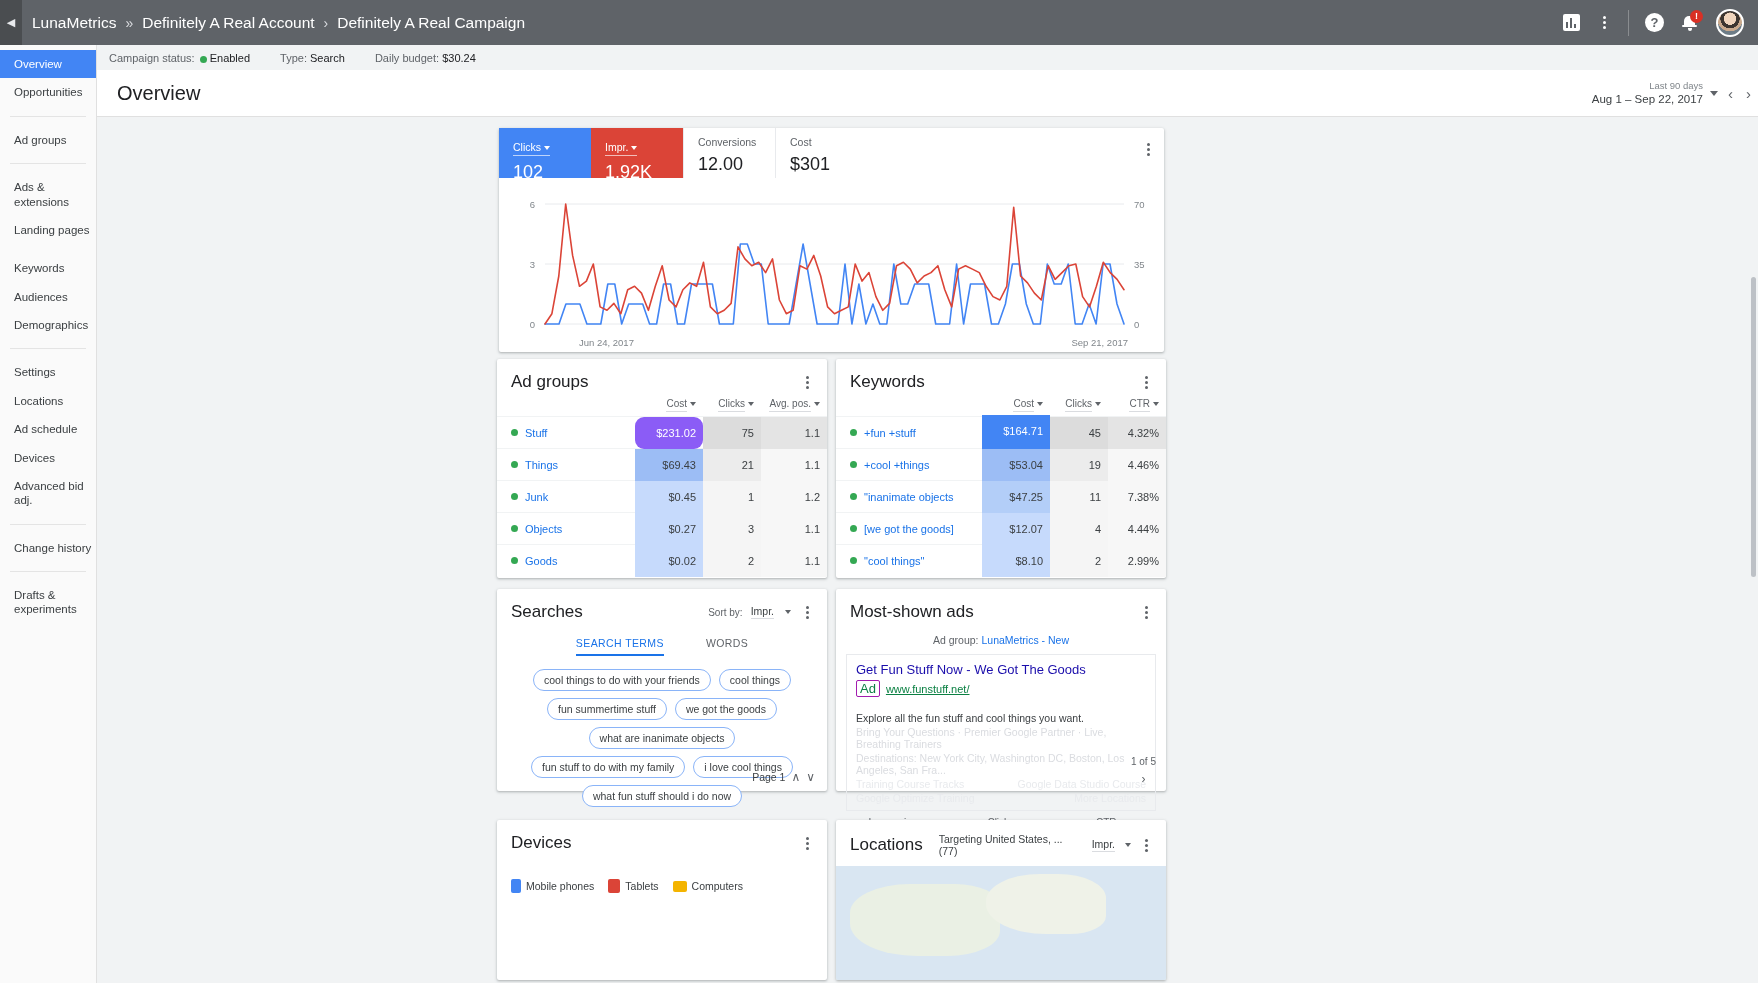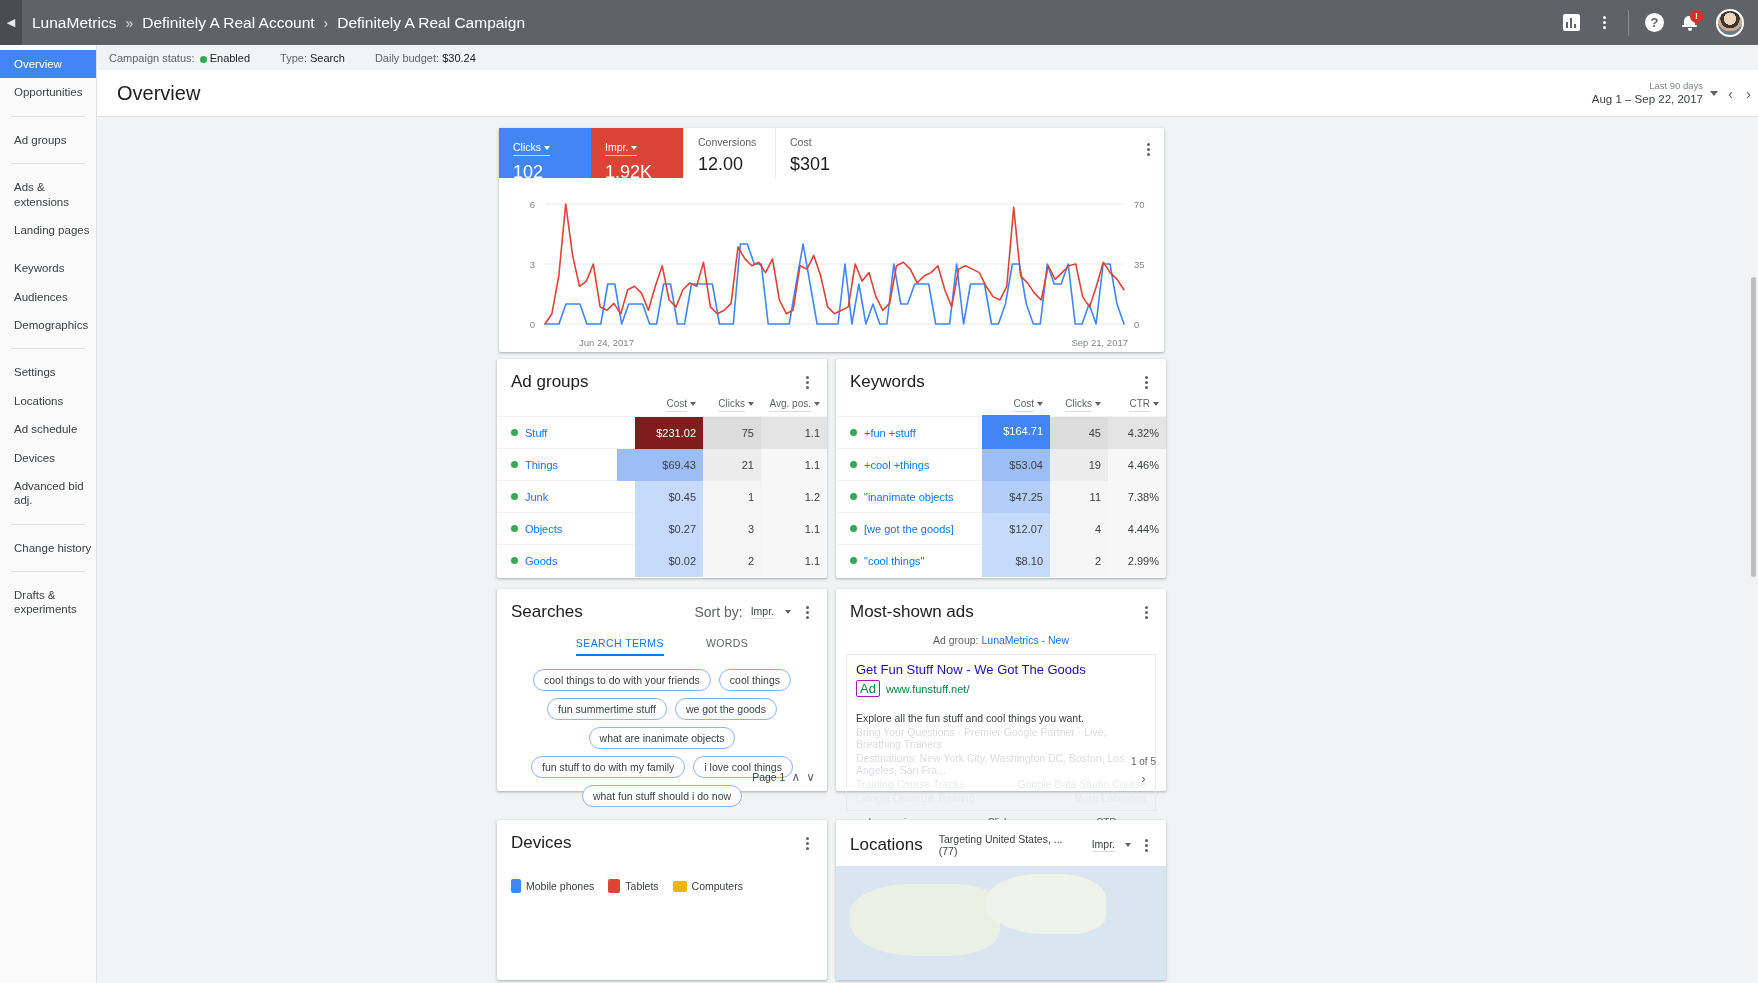--- a/index.html
+++ b/index.html
@@ -178,21 +178,21 @@
   .pg-arrow { color: #5f6368; font-size: 12px; cursor: pointer; }
 
   
   #ads { left: 739px; top: 472px; width: 330px; height: 202px; }
   .adgrp-line { text-align: center; font-size: 10.5px; color: #5f6368; margin-top: 6px; }
   .adgrp-line a { color: #1a73e8; text-decoration: none; }
   .adbox { border: 1px solid #e8eaed; margin: 8px 10px 0 10px; padding: 7px 9px 6px 9px; position: relative; }
   .ad-title { color: #1a0dab; font-size: 13px; }
   .ad-url-row { display:flex; align-items:center; gap:6px; margin-top: 3px; }
   .ad-badge { border: 1px solid #a21caf; color: #0b8043; font-size: 13px; padding: 0 3px; border-radius: 2px; font-weight: normal; }
-  .ad-url { color: #0b8043; font-size: 11px; }
+  .ad-url { color: #0b8043; font-size: 11px; text-decoration: underline; }
   .ad-desc { font-size: 10.5px; color: #3c4043; margin-top: 15px; }
   .ad-fade { font-size: 10.5px; color: #dadce0; margin-top: 2px; }
   .ad-fade2 { font-size: 10.5px; color: #e8eaed; margin-top: 2px; display:flex; justify-content:space-between;}
   .ad-metrics { display:flex; justify-content: space-around; margin-top: 6px; text-align:center; }
   .am-lbl { font-size: 10px; color: #5f6368; }
   .am-val { font-size: 16px; color: #202124; margin-top: 2px; }
   .ads-pager { position:absolute; right: 10px; bottom: 5px; font-size: 10px; color: #5f6368; display:flex; align-items:center; gap:5px;flex-direction:column;}
 
   
   #devices { left: 400px; top: 703px; width: 330px; height: 160px; }
@@ -361,30 +361,30 @@
       <div class="c" style="width:68px"><span class="colname">Cost</span><span class="mini-caret-g"></span></div>
       <div class="c" style="width:58px"><span class="colname">Clicks</span><span class="mini-caret-g"></span></div>
       <div class="c" style="width:66px"><span class="colname">Avg. pos.</span><span class="mini-caret-g"></span></div>
     </div>
     <div id="adgroups-rows">
         <div class="trow">
           <div class="tname">
             <span class="tdot"></span>
             <span>Stuff</span>
           </div>
-          <div class="tcell" style="width: 68px; background: #7f1d1d; color: rgb(255, 255, 255); height: 32px; line-height: 32px;">$231.02</div>
+          <div class="tcell" style="width: 68px; background: #8b5cf6; color: rgb(255, 255, 255); height: 32px; line-height: 32px; border-radius: 9px;">$231.02</div>
           <div class="tcell" style="width: 58px; background: rgb(220, 220, 220); height: 32px; line-height: 32px;">75</div>
           <div class="tcell" style="width: 66px; background: rgb(228, 228, 228); height: 32px; line-height: 32px;">1.1</div>
         </div>
         <div class="trow">
           <div class="tname">
             <span class="tdot"></span>
             <span>Things</span>
           </div>
-          <div class="tcell" style="width: 86px; background: rgb(156, 189, 245); height: 32px; line-height: 32px;">$69.43</div>
+          <div class="tcell" style="width: 68px; background: rgb(156, 189, 245); height: 32px; line-height: 32px;">$69.43</div>
           <div class="tcell" style="width: 58px; background: rgb(236, 236, 236); height: 32px; line-height: 32px;">21</div>
           <div class="tcell" style="width: 66px; background: rgb(247, 247, 247); height: 32px; line-height: 32px;">1.1</div>
         </div>
         <div class="trow">
           <div class="tname">
             <span class="tdot"></span>
             <span>Junk</span>
           </div>
           <div class="tcell" style="width: 68px; background: rgb(198, 218, 252); height: 32px; line-height: 32px;">$0.45</div>
           <div class="tcell" style="width: 58px; background: rgb(245, 245, 245); height: 32px; line-height: 32px;">1</div>
@@ -472,21 +472,21 @@
           <div class="tcell" style="width: 58px; background: rgb(245, 245, 245); height: 32px; line-height: 32px;">2</div>
           <div class="tcell" style="width: 58px; background: rgb(247, 247, 247); height: 32px; line-height: 32px;">2.99%</div>
         </div>
       </div>
   </div>
 
   <div class="card" id="searches">
     <div class="tbl-head">
       <div class="card-title">Searches</div>
       <div style="margin-left:auto;display:flex;align-items:center;gap:8px;">
-        <span style="font-size:14px;color:#5f6368">Sort by:</span>
+        <span style="font-size:10px;color:#5f6368">Sort by:</span>
         <span style="font-size:10.5px;color:#3c4043;border-bottom:1px solid #dadce0;padding-bottom:1px">Impr.</span>
         <span class="mini-caret-g"></span>
         <div class="kebab">
             <b></b>
             <b></b>
             <b></b>
           </div>
       </div>
     </div>
     <div class="tabs">

